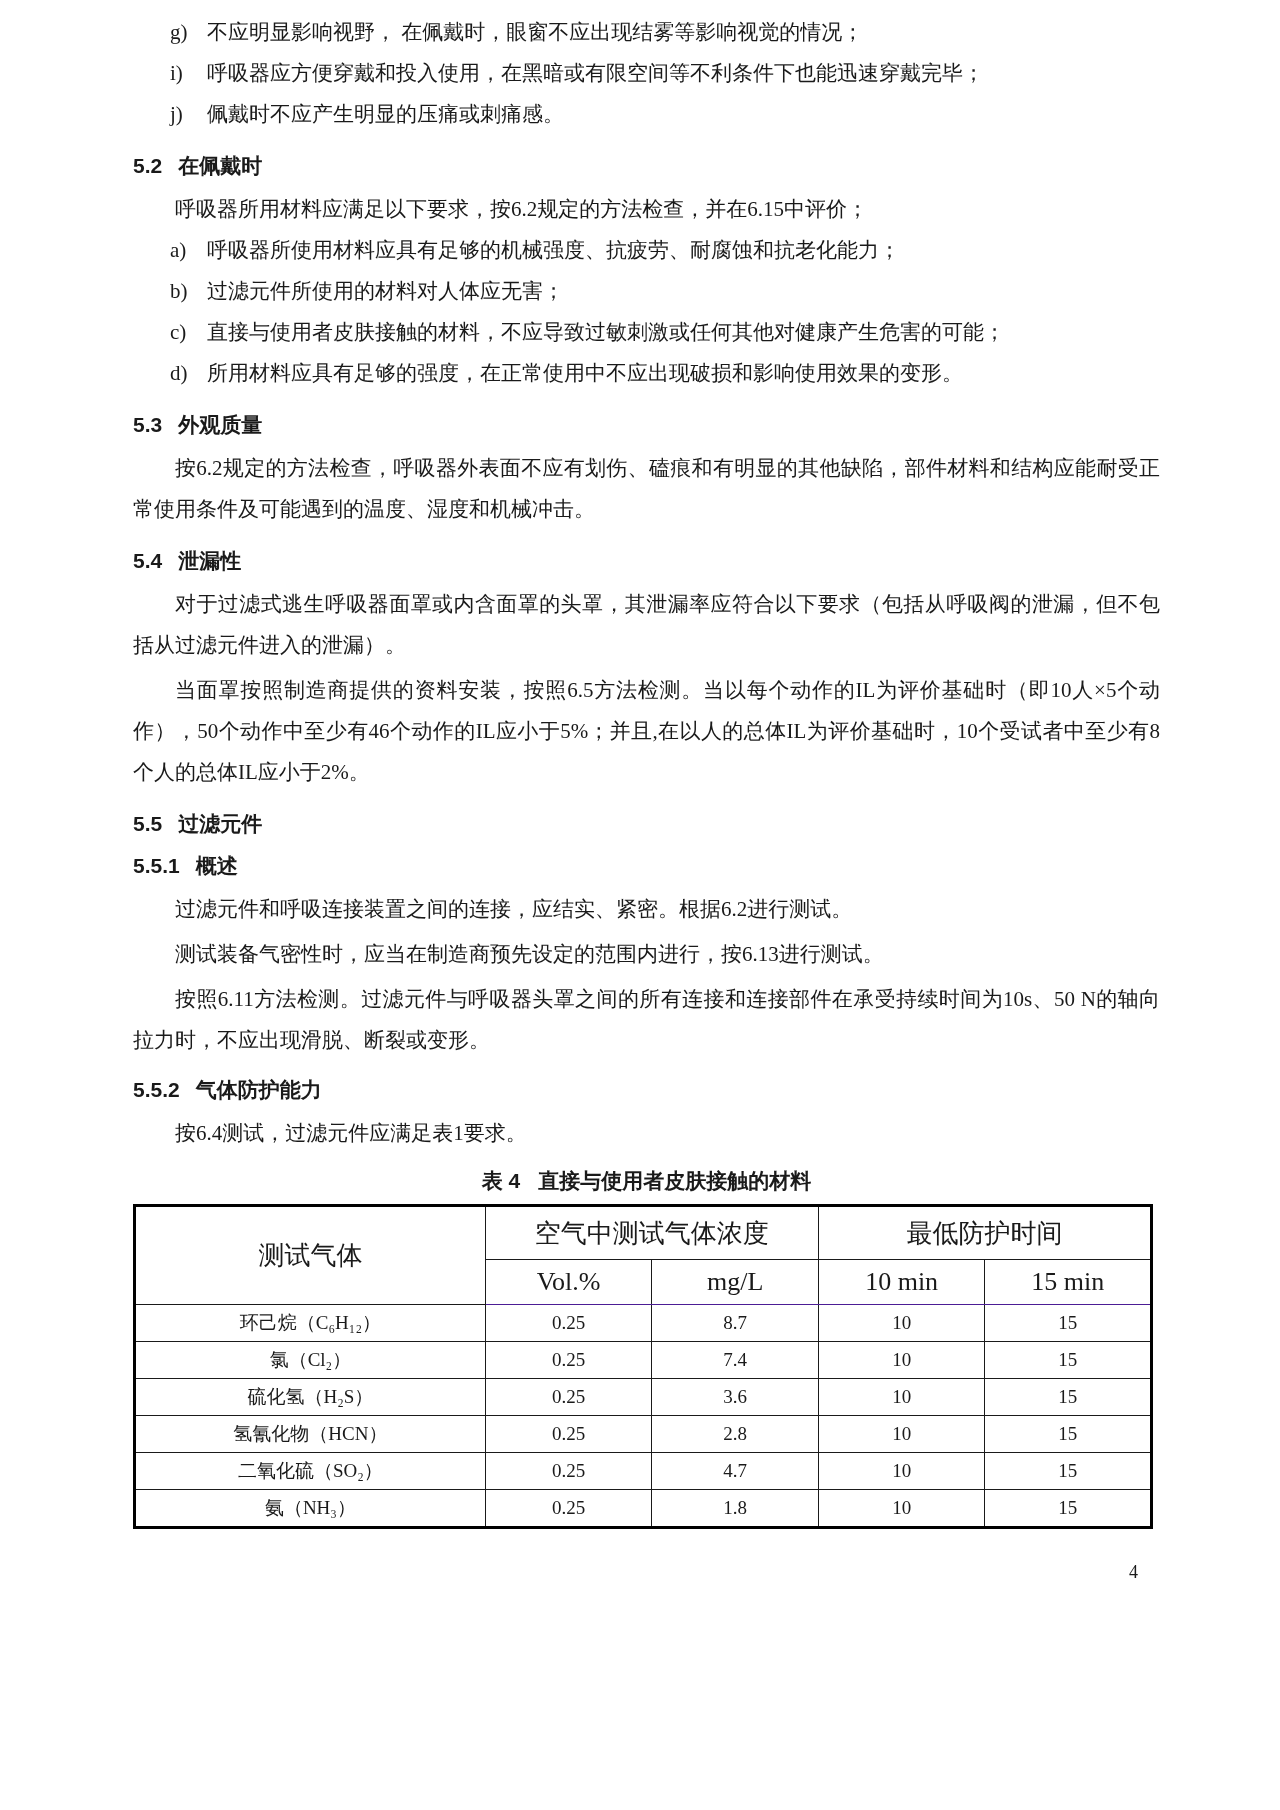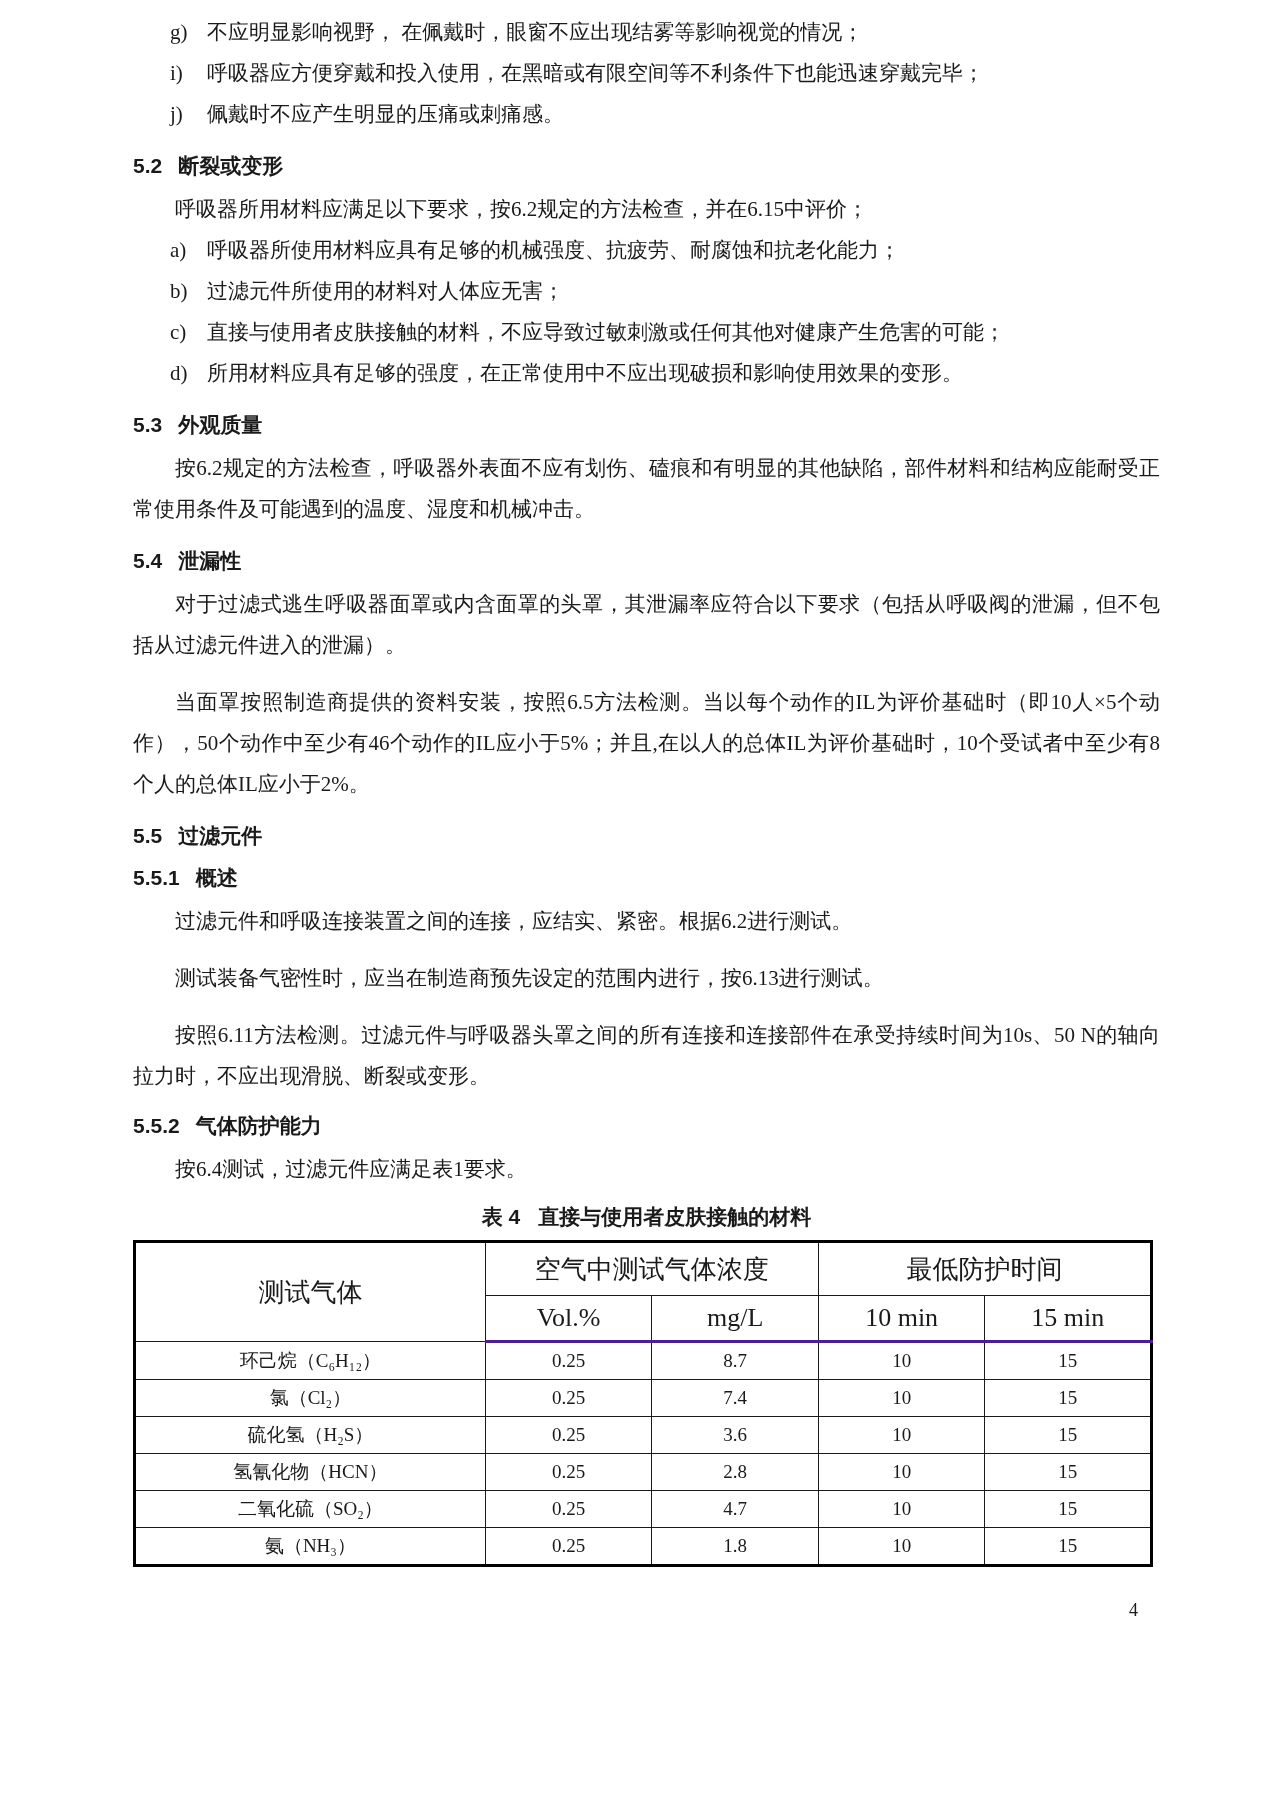--- a/index.html
+++ b/index.html
@@ -26,21 +26,21 @@
     letter-spacing:1px;
   }
   
   .para{
     font-size:21px;
     line-height:41px;
     text-align:justify;
     text-indent:2em;
     margin:10px 0 0 0;
   }
-  .para.cont{margin-top:16px;}
+  .para.cont{margin-top:4px;}
   
   .hlist{margin-top:12px;}
   .hlist.tight{margin-top:0;}
   .hitem{
     position:relative;
     padding-left:74px;
     font-size:21px;
     line-height:41px;
     text-align:justify;
   }
@@ -83,21 +83,21 @@
     padding:0;
   }
   table.gas{border:3px solid #000;}
   td.th-gas{width:34.3%;}
   td.c2{width:13.6%;}
   td.c3{width:13.6%;}
   td.c4{width:19.2%;}
   td.c5{width:19.3%;}
   tr.hdr1 td{height:52px;}
   tr.hdr2 td{height:44px;}
-  tr.hdr2 td, td.th-gas{border-bottom:3px solid #4c1d95;}
+  tr.hdr2 td, td.th-gas{border-bottom:1px solid #4c1d95;}
   tr.data td{height:36px;font-size:19px;}
   
   .page-num{
     margin-top:28px;
     text-align:right;
     padding-right:22px;
     font-size:18px;
     line-height:30px;
   }
 </style>
@@ -116,21 +116,21 @@
       <span class="lbl">i)</span>
       <span>呼吸器应方便穿戴和投入使用，在黑暗或有限空间等不利条件下也能迅速穿戴完毕；</span>
     </div>
     <div class="hitem">
       <span class="lbl">j)</span>
       <span>佩戴时不应产生明显的压痛或刺痛感。</span>
     </div>
   </div>
 
   <div class="h2">
-    <span class="num">5.2</span><span>断裂或变形</span>
+    <span class="num">5.2</span><span>在佩戴时</span>
   </div>
   <div class="para">呼吸器所用材料应满足以下要求，按6.2规定的方法检查，并在6.15中评价；</div>
   <div class="hlist tight">
     <div class="hitem">
       <span class="lbl">a)</span>
       <span>呼吸器所使用材料应具有足够的机械强度、抗疲劳、耐腐蚀和抗老化能力；</span>
     </div>
     <div class="hitem">
       <span class="lbl">b)</span>
       <span>过滤元件所使用的材料对人体应无害；</span>

